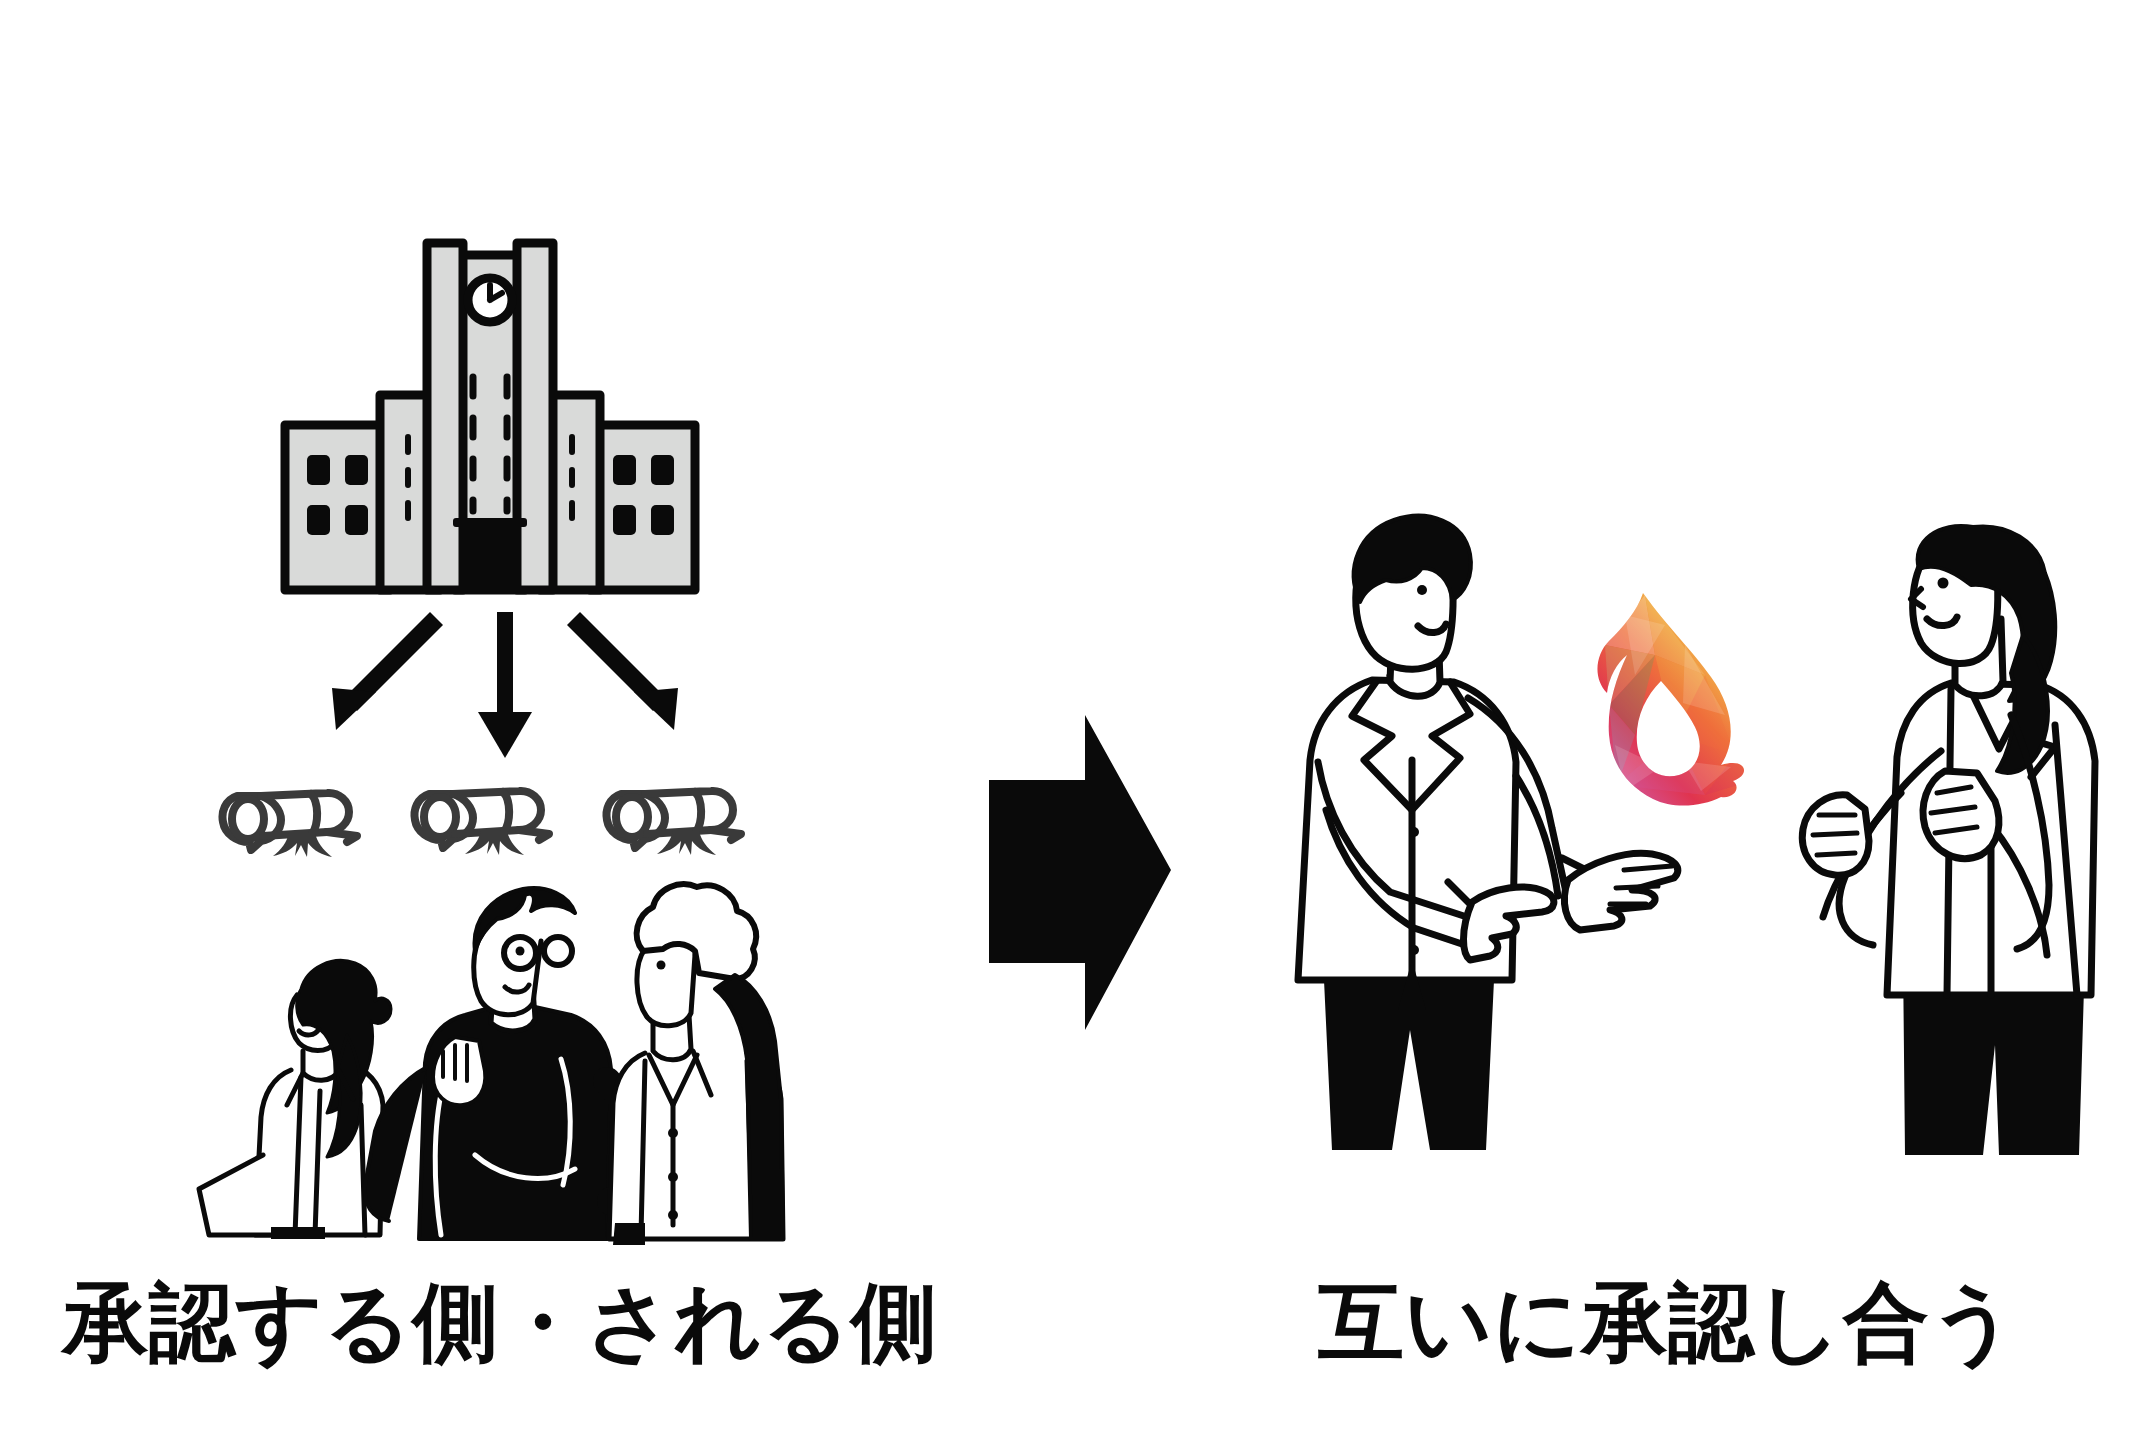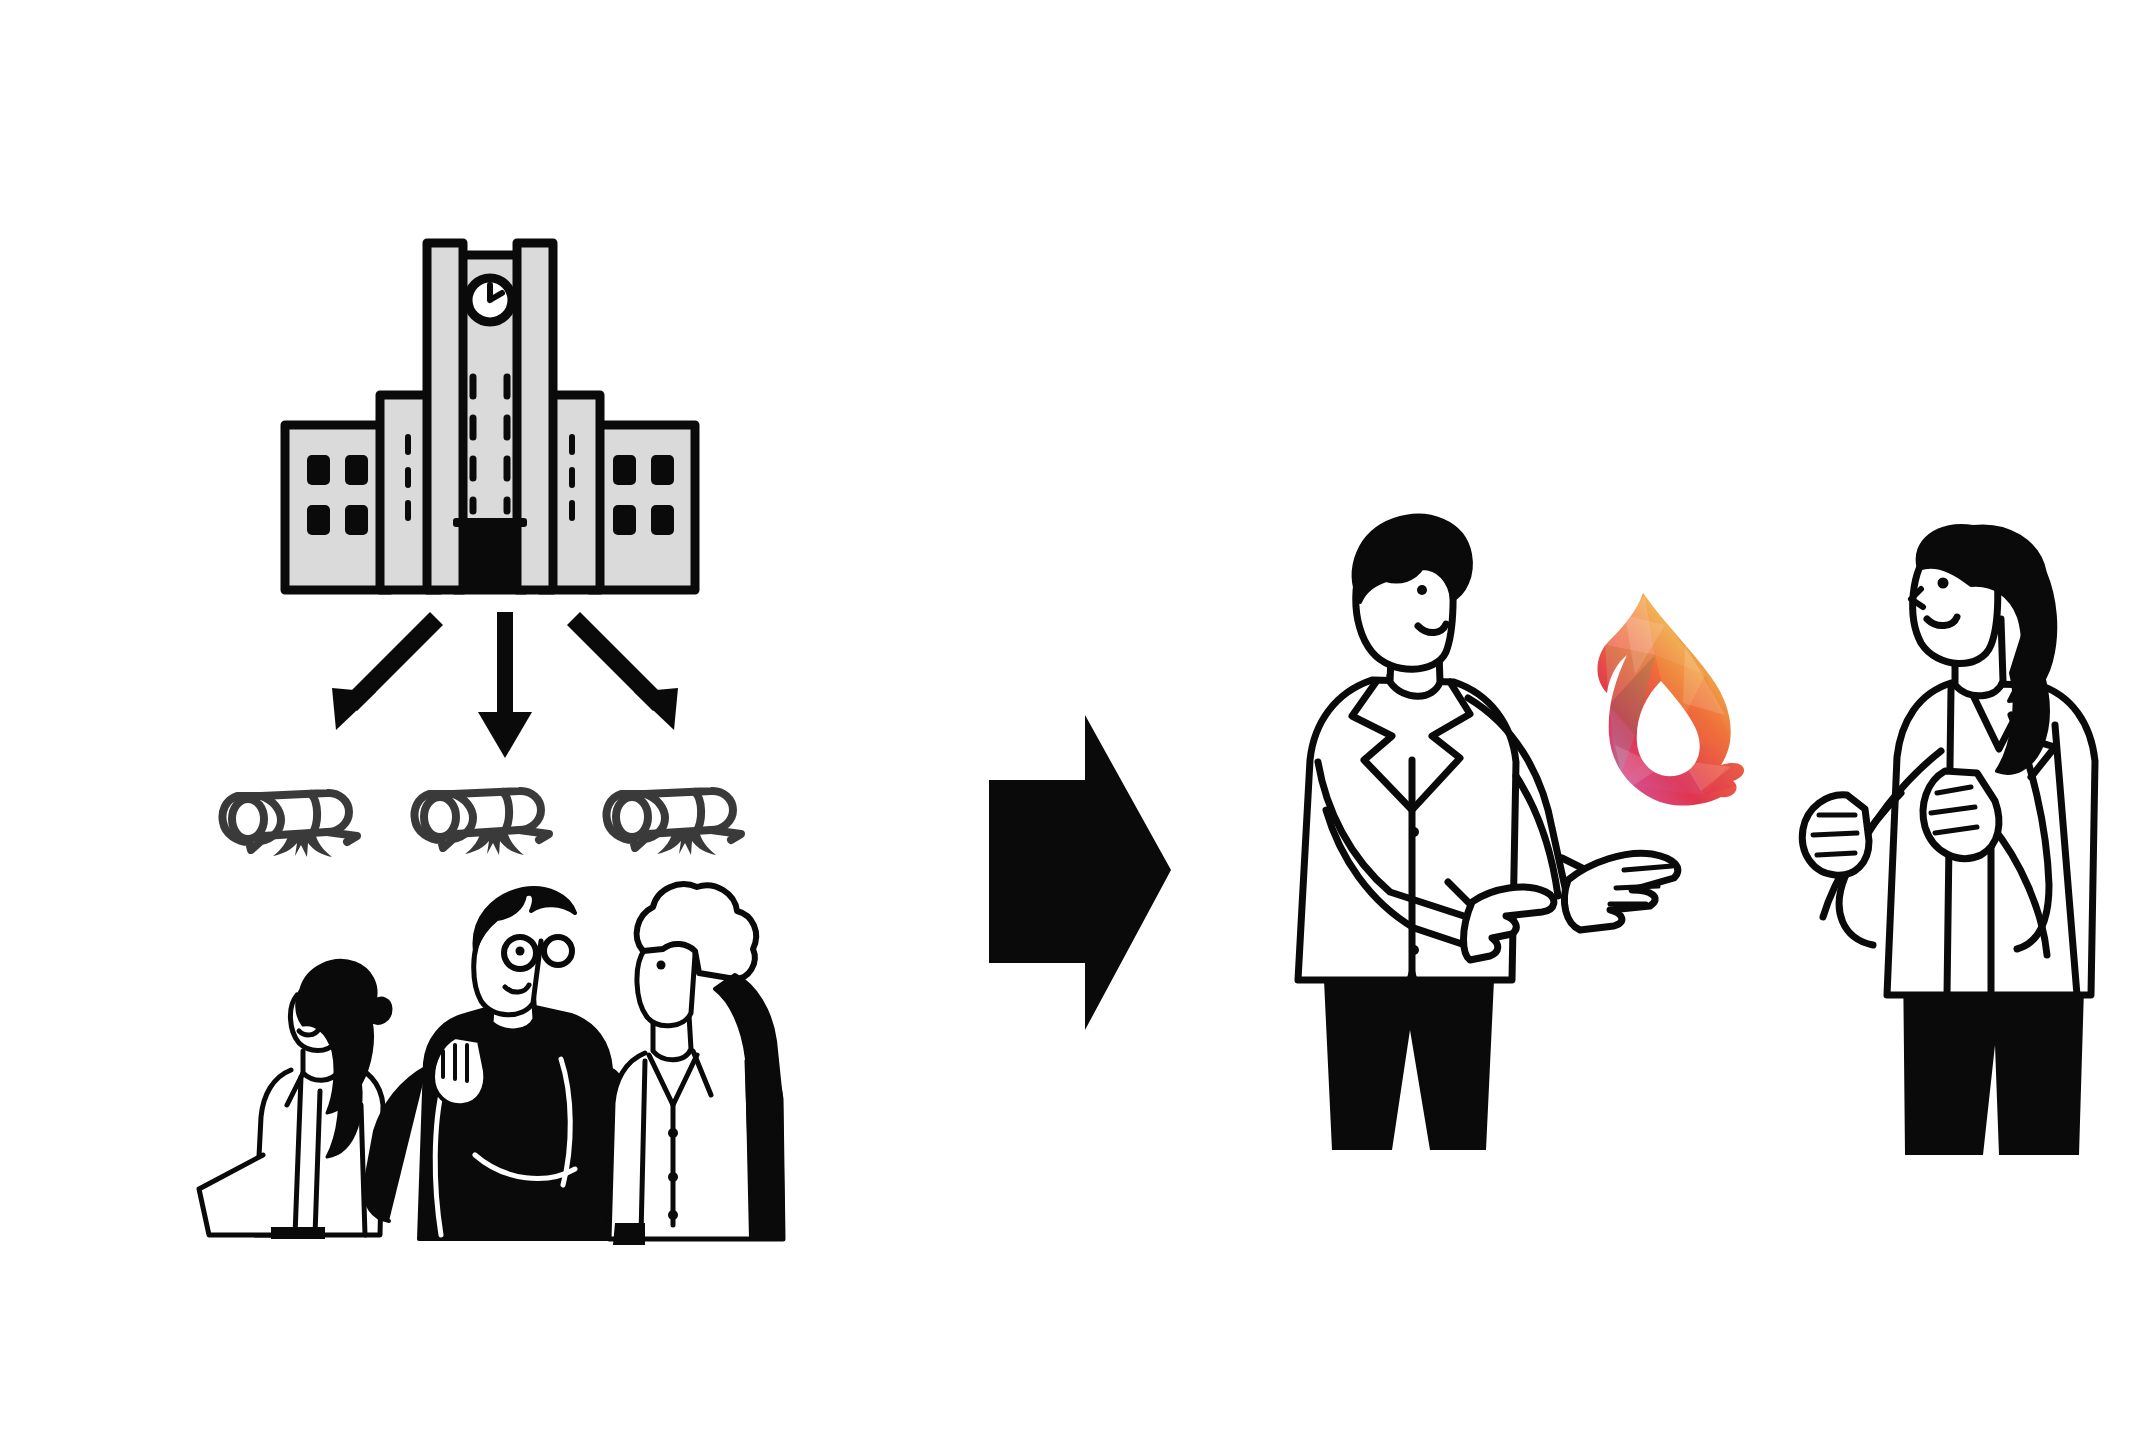--- a/index.html
+++ b/index.html
@@ -524,15 +524,17 @@
           <path d="M236 300 C266 336 288 388 292 430" fill="none" stroke-width="7"></path>
 
           <path d="M190 246 C172 256 164 280 170 302 C178 328 204 340 226 330
                    C244 320 248 298 240 276 L222 248 Z" fill="#ffffff"></path>
           <path d="M182 268 L216 262 M176 288 L220 282 M180 308 L222 302" fill="none" stroke-width="5"></path>
         </g>
       </svg>
     </div>
   </div>
 
-
+  <div class="caption" id="caption-left">承認する側・される側</div>
+
+  <div class="caption" id="caption-right">互いに承認し合う</div>
 
 </div>
 
 </body></html>

